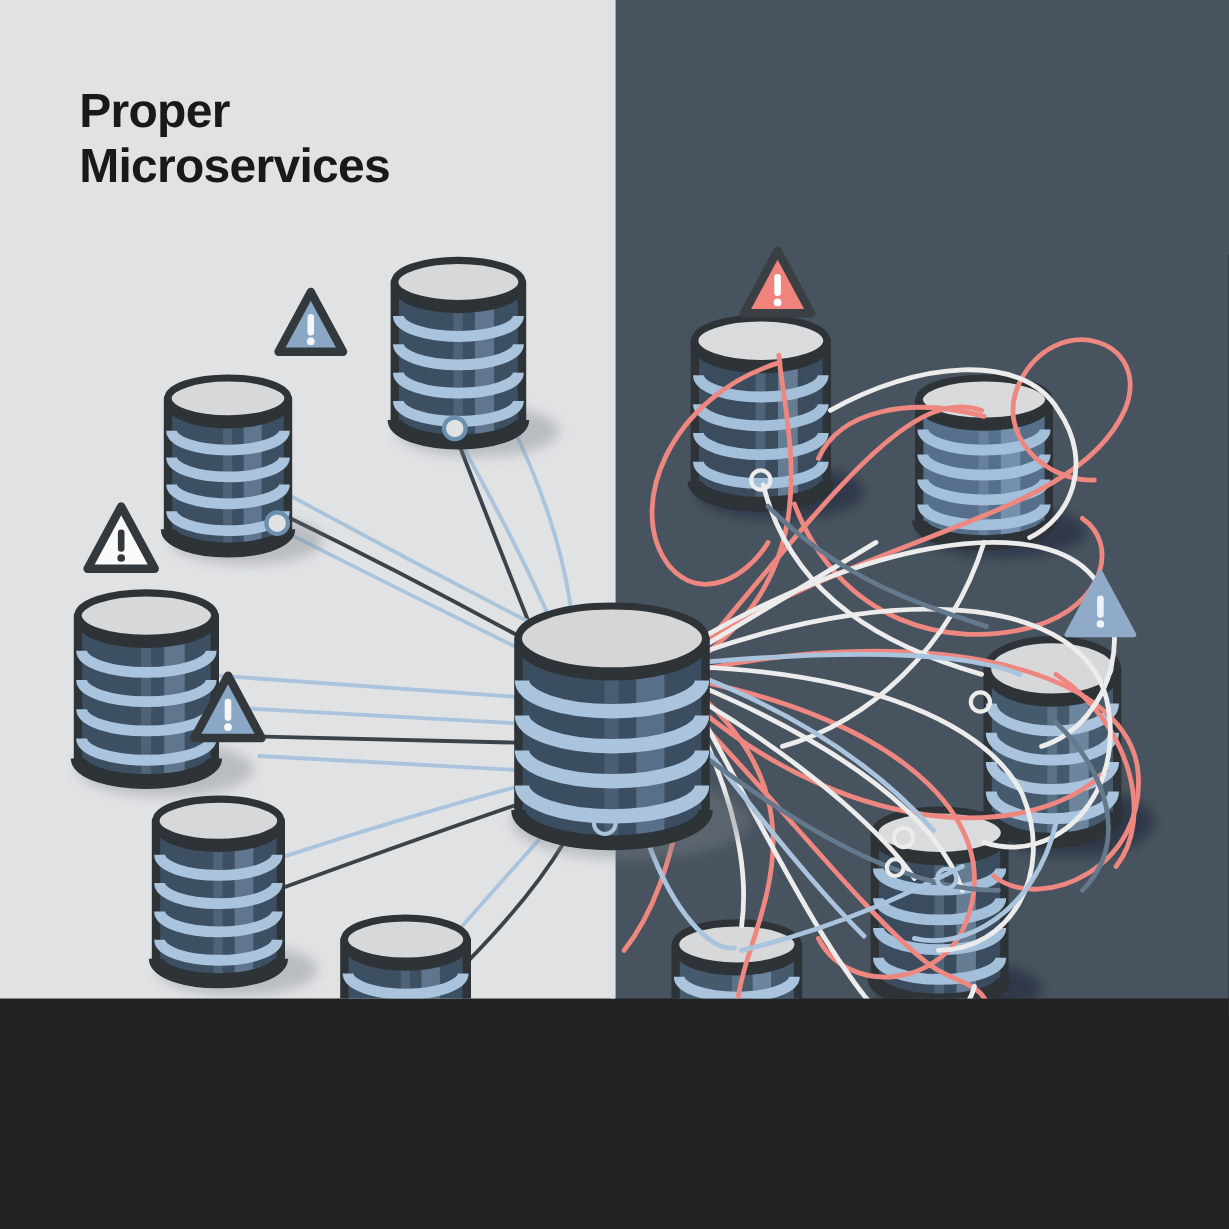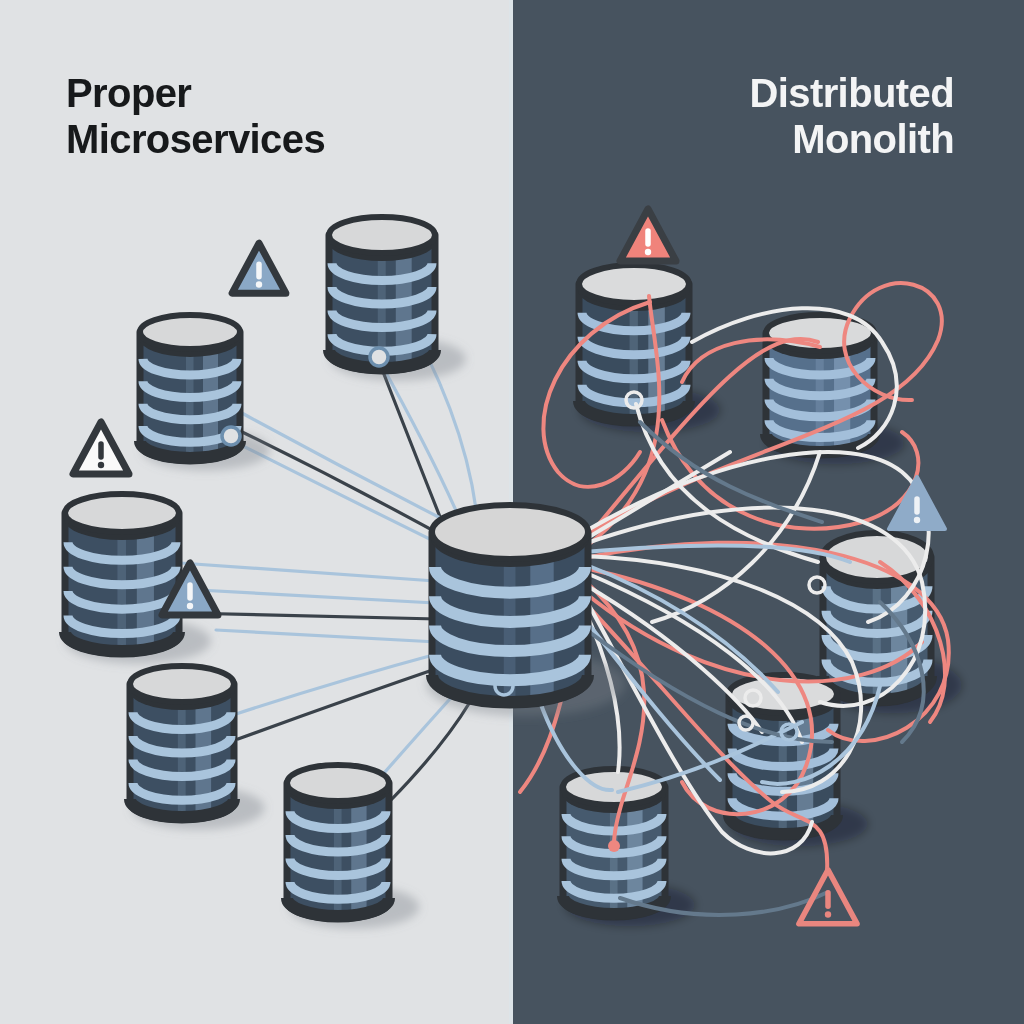--- a/index.html
+++ b/index.html
@@ -1,16 +1,16 @@
 <!DOCTYPE html>
 <html><head>
 <meta charset="utf-8">
 <style>
   html,body{margin:0;padding:0;background:#222;}
-  .canvas{position:relative;width:1024px;height:1024px;overflow:hidden;
+  .canvas{position:relative;width:1024px;height:832px;overflow:hidden;
           font-family:"Liberation Sans",sans-serif;}
   svg{position:absolute;left:0;top:0;}
   .title{position:absolute;top:70px;font-weight:700;font-size:40px;
          line-height:1.16;letter-spacing:-0.6px;white-space:pre-line;margin:0;}
   .title-left{left:66px;text-align:left;}
   .title-right{right:70px;text-align:right;}
 </style>
 </head>
 <body>
 
@@ -287,15 +287,13 @@
         <circle cx="917" cy="520" r="3.2" fill="#eef2f6"></circle>
       </g>
       <g>
         <polygon points="828,869.76 798.88,923.84 857.12,923.84" fill="none" stroke="#e9867f" stroke-width="5.5" stroke-linejoin="round"></polygon>
         <line x1="828" y1="892.64" x2="828" y2="906.16" stroke="#e9867f" stroke-width="5.5" stroke-linecap="round"></line>
         <circle cx="828" cy="914.48" r="3.2" fill="#e9867f"></circle>
       </g>
     </svg>
   <div class="title title-left" style="color: rgb(23, 25, 27);">Proper
 Microservices</div>
-  <div class="title title-right" style="color: rgb(243, 244, 245);">Distributed
-Monolith</div>
 </div>
 
 </body></html>

